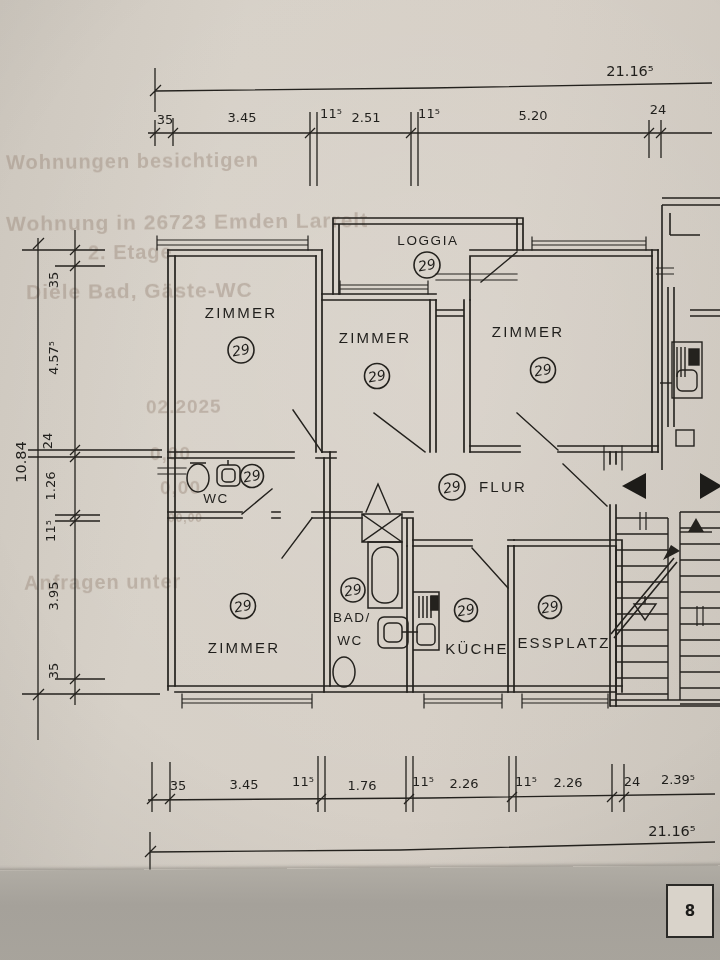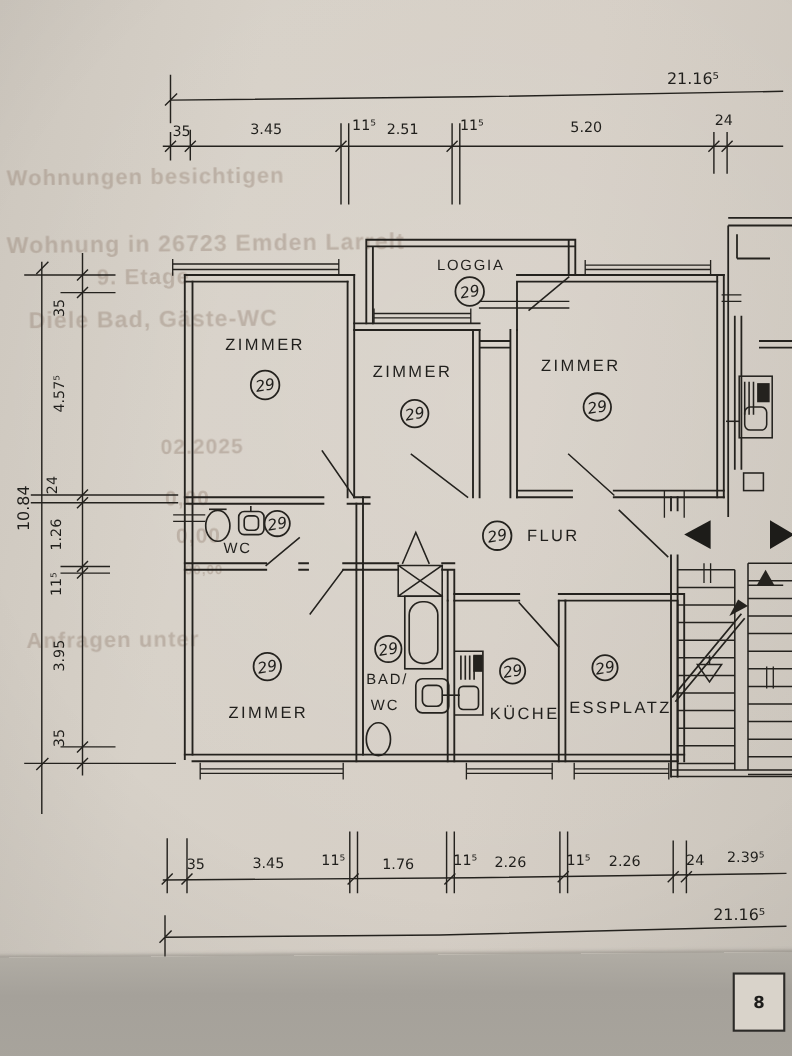--- a/index.html
+++ b/index.html
@@ -27,21 +27,21 @@
     font-family:"DejaVu Sans",sans-serif;font-size:15px;font-weight:bold;color:#1d1c1a;}
 </style>
 </head>
 <body>
 
 <div id="photo">
   <div id="vignette"></div>
 
   <div class="faint" style="left:6px;top:150px;font-size:20px;">Wohnungen besichtigen</div>
   <div class="faint" style="left:6px;top:210px;font-size:21px;">Wohnung in 26723 Emden Larrelt</div>
-  <div class="faint" style="left:88px;top:241px;font-size:20px;">9. Etage</div>
+  <div class="faint" style="left:88px;top:241px;font-size:20px;">2. Etage</div>
   <div class="faint" style="left:26px;top:279px;font-size:21px;">Diele Bad, Gäste-WC</div>
   <div class="faint" style="left:146px;top:396px;font-size:19px;">02.2025</div>
   <div class="faint" style="left:150px;top:443px;font-size:19px;">0,00</div>
   <div class="faint" style="left:160px;top:477px;font-size:19px;">0,00</div>
   <div class="faint" style="left:168px;top:511px;font-size:12px;text-align:right;">00,00</div>
   <div class="faint" style="left:24px;top:571px;font-size:20px;">Anfragen unter</div>
 
   <svg width="720" height="960" viewBox="0 0 720 960">
 
     <g stroke="#24221e" stroke-width="1.7" fill="none" stroke-linecap="square">

